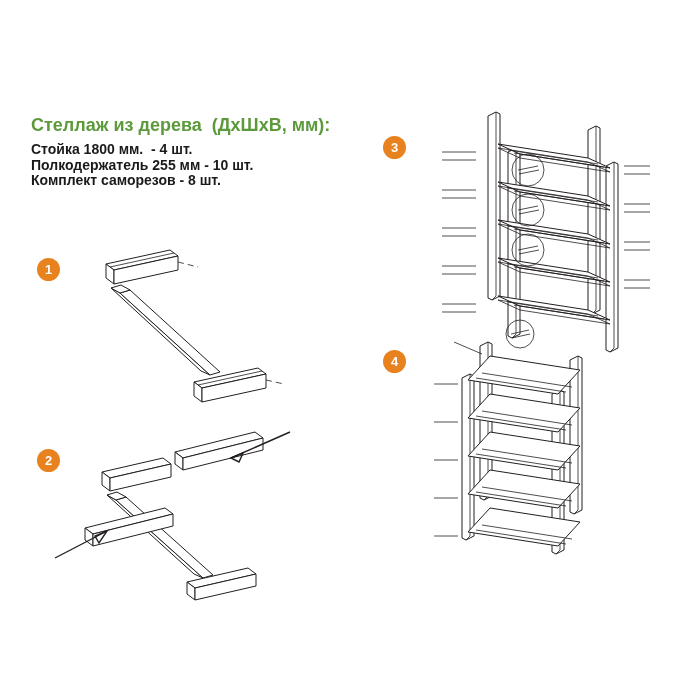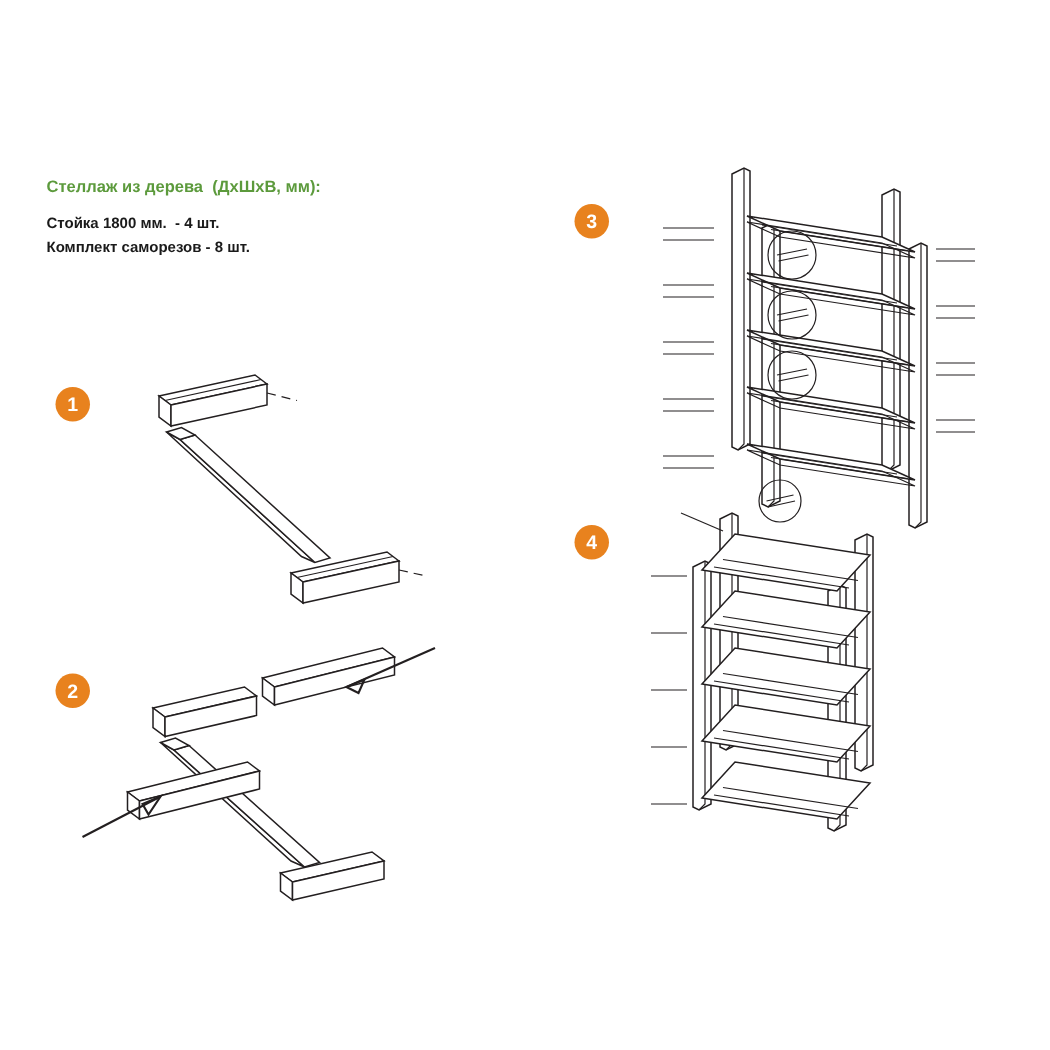--- a/index.html
+++ b/index.html
@@ -23,31 +23,31 @@
 
   
   .title-block {
     position: absolute;
     left: 31px;
     top: 116px;
     width: 330px;
   }
   .title-line {
     color: #5c9a3c;
-    font-size: 11px;
+    font-size: 18px;
     font-weight: bold;
     line-height: 18px;
     white-space: pre;
   }
   .spec-list {
     margin-top: 8px;
   }
   .spec-line {
     color: #1a1a1a;
-    font-size: 10px;
+    font-size: 14px;
     font-weight: bold;
     line-height: 15.5px;
     white-space: pre;
   }
 
   
   .badge {
     position: absolute;
     width: 23px;
     height: 23px;
@@ -79,20 +79,21 @@
 </style>
 </head>
 <body>
 
 <div class="stage">
 
   <div class="title-block">
     <div class="title-line">Стеллаж из дерева  (ДхШхВ, мм):</div>
     <div class="spec-list">
       <div class="spec-line">Стойка 1800 мм.  - 4 шт.</div>
+      <div class="spec-line">Полкодержатель 255 мм - 10 шт.</div>
       <div class="spec-line">Комплект саморезов - 8 шт.</div>
     </div>
   </div>
 
   <div class="badge" id="badge-1">1</div>
   <div class="badge" id="badge-2">2</div>
   <div class="badge" id="badge-3">3</div>
   <div class="badge" id="badge-4">4</div>
 
   <div class="panel" id="panel-1">

